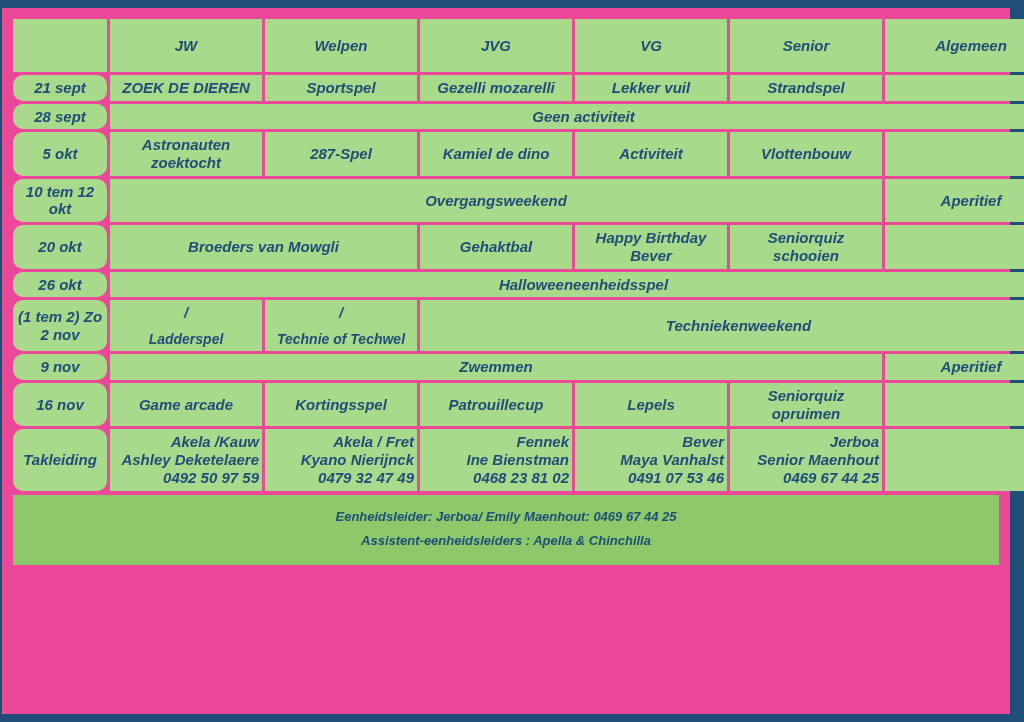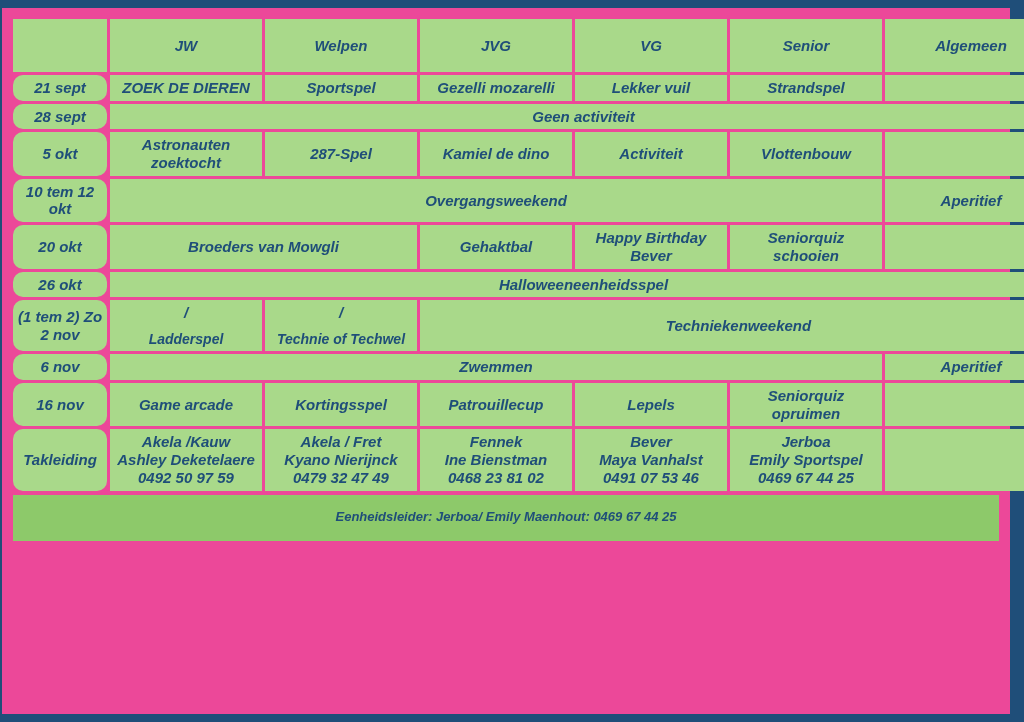--- a/index.html
+++ b/index.html
@@ -67,20 +67,21 @@
   td.act {
     font-size: 16px;
   }
   td.leaders {
     font-size: 12px;
     line-height: 1.55;
     padding: 6px 2px;
   }
   td.leaders div {
     white-space: nowrap;
+    text-align: right;
   }
   td.slash {
     font-size: 15px;
   }
   td.slash .sl {
     display: block;
     font-weight: bold;
     font-size: 15px;
     margin-bottom: 9px;
   }
@@ -176,21 +177,21 @@
             <span class="sl">/</span>
             <span class="nm">Ladderspel</span>
           </td>
           <td class="slash">
             <span class="sl">/</span>
             <span class="nm">Technie of Techwel</span>
           </td>
           <td class="wide" colspan="4">Techniekenweekend</td>
         </tr>
         <tr>
-          <td class="datecell">6 nov</td>
+          <td class="datecell">9 nov</td>
           <td class="wide" colspan="5">Zwemmen</td>
           <td class="act">Aperitief</td>
         </tr>
         <tr>
           <td class="datecell">16 nov</td>
           <td class="act">Game arcade</td>
           <td class="act">Kortingsspel</td>
           <td class="act">Patrouillecup</td>
           <td class="act">Lepels</td>
           <td class="act">Seniorquiz opruimen</td>
@@ -213,23 +214,24 @@
             <div>Ine Bienstman</div>
             <div>0468 23 81 02</div>
           </td>
           <td class="leaders">
             <div>Bever</div>
             <div>Maya Vanhalst</div>
             <div>0491 07 53 46</div>
           </td>
           <td class="leaders">
             <div>Jerboa</div>
-            <div>Emily Sportspel</div>
+            <div>Senior Maenhout</div>
             <div>0469 67 44 25</div>
           </td>
           <td class="empty"></td>
         </tr>
       </tbody>
   </table>
   <div class="footer" id="footer-block" style="top: 487px;">
     <div>Eenheidsleider: Jerboa/ Emily Maenhout: 0469 67 44 25</div>
+    <div>Assistent-eenheidsleiders : Apella &amp; Chinchilla</div>
   </div>
 </div>
 
 </body></html>

